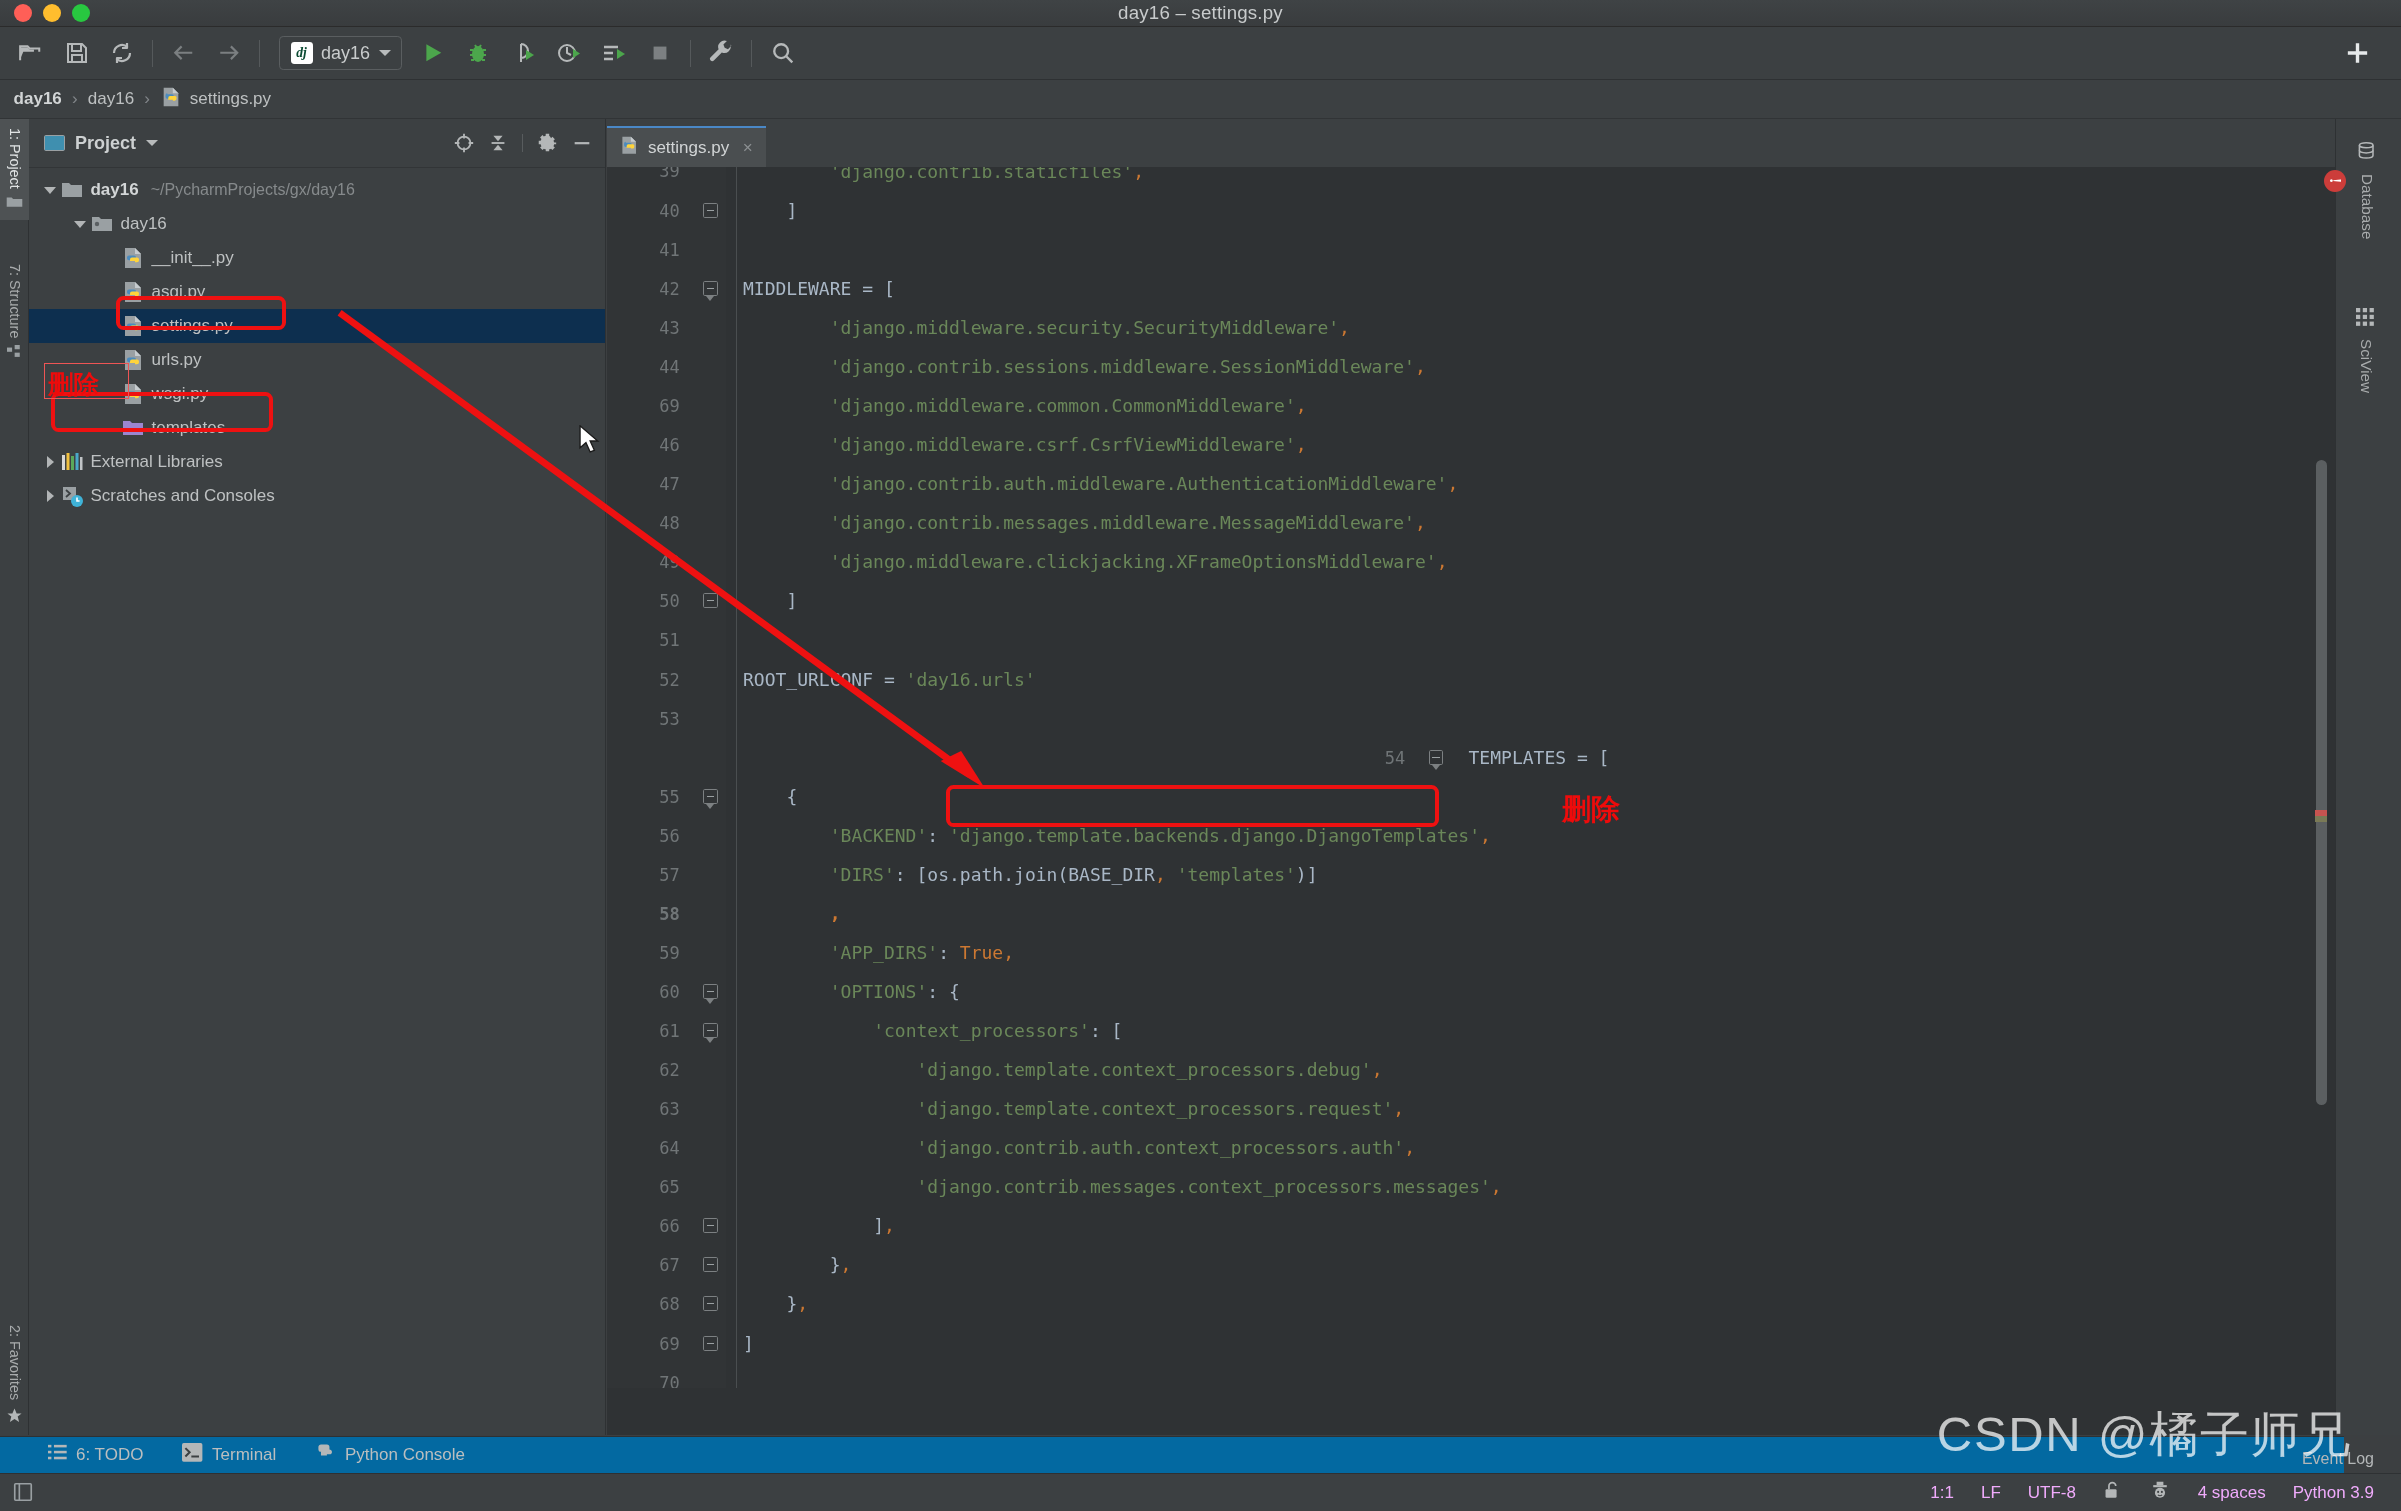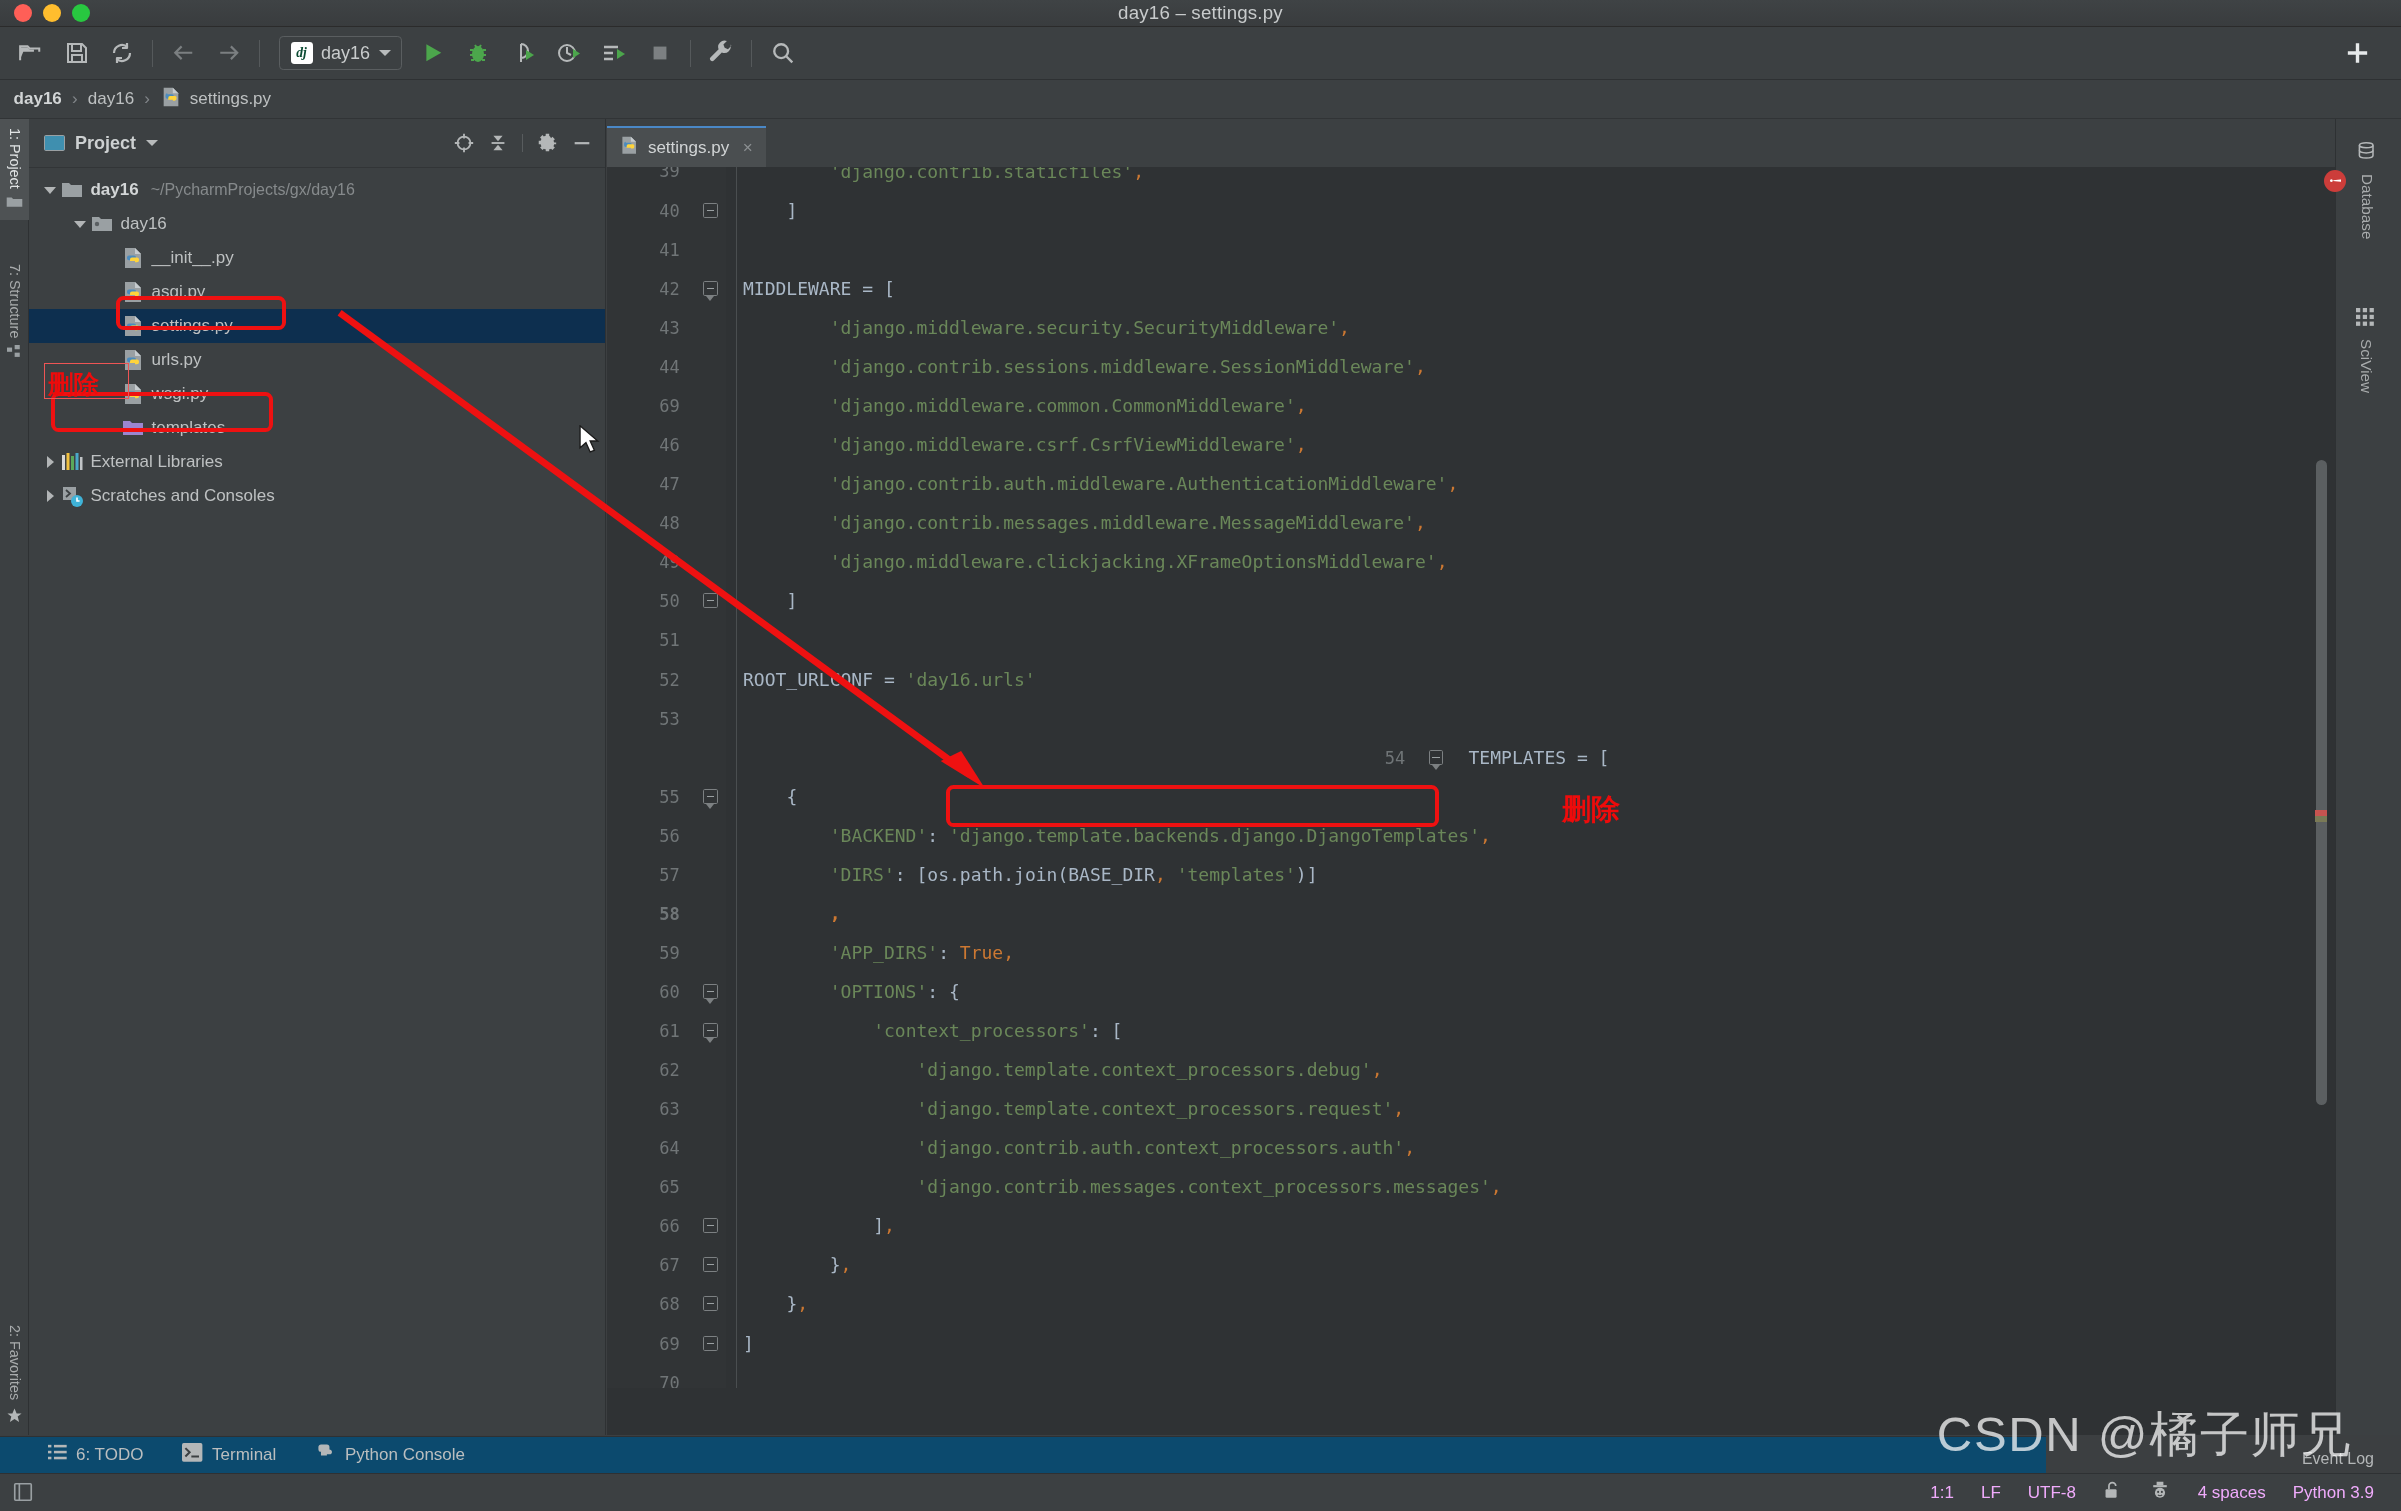--- a/index.html
+++ b/index.html
@@ -223,22 +223,22 @@
     width: 22px; height: 22px; border-radius: 50%;
     background: #cc3d3a; color: #fff;
     font-size: 16px; font-weight: bold;
     display: flex; align-items: center; justify-content: center;
     font-family: "Liberation Serif", serif;
   }
 
   
   .bottombar {
     position: absolute; left: 0; bottom: 39px;
-    width: 2046px; height: 37px;
-    background: #0c4a6e;
+    width: 2344px; height: 37px;
+    background: #0369a1;
     border-top: 0.8px solid #2e3133;
     display: flex; align-items: center; padding-left: 48px; gap: 39px;
   }
   .bb-item { display: flex; align-items: center; gap: 9.3px; font-size: 17px; color: #bbbebf; }
 
   .statusbar {
     position: absolute; left: 0; bottom: 0;
     width: 2401px; height: 39px;
     background: #3c4042; border-top: 0.8px solid #2e3133;
     display: flex; align-items: center;

